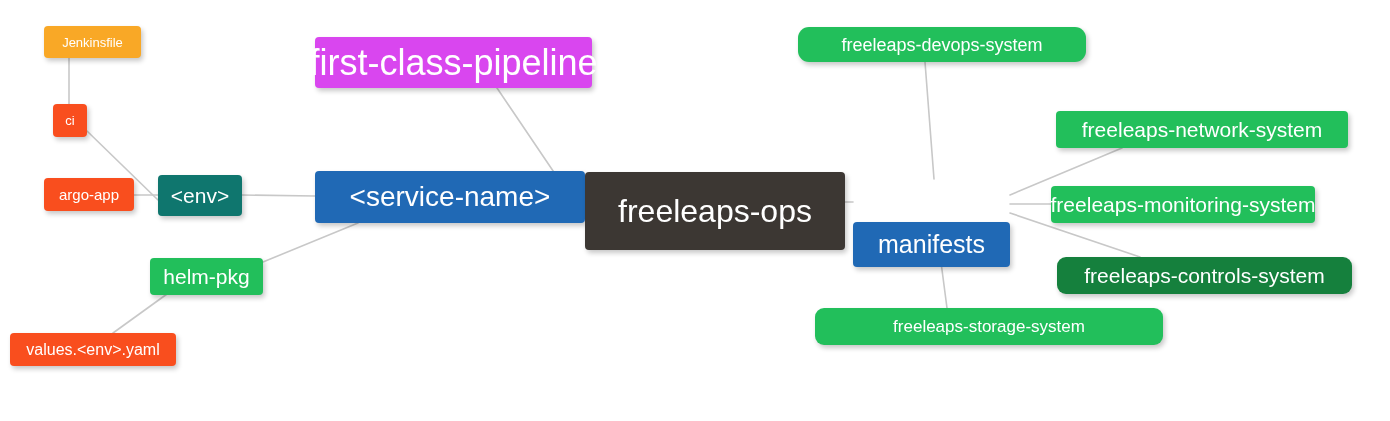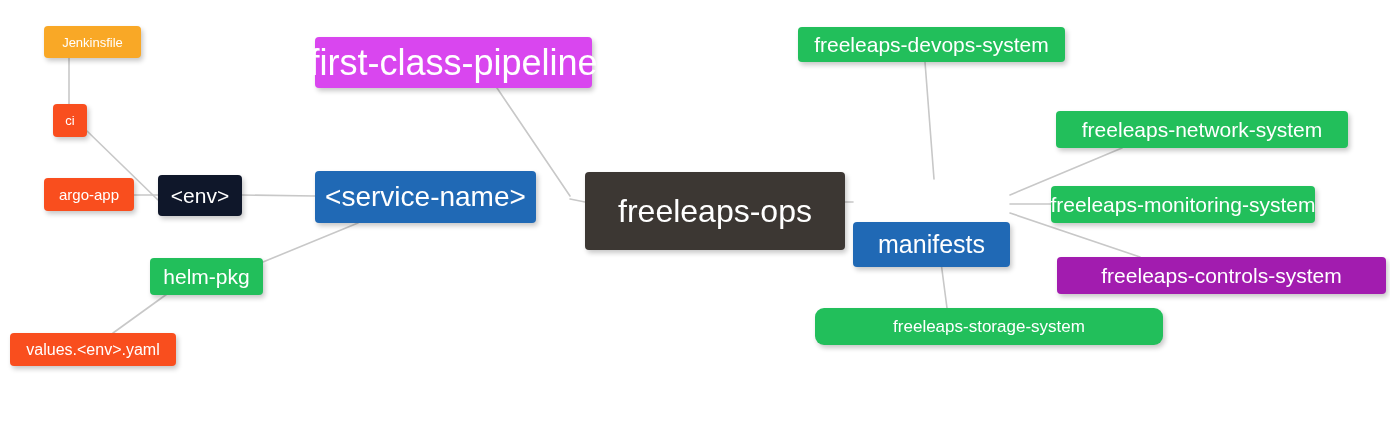--- a/index.html
+++ b/index.html
@@ -69,50 +69,50 @@
   <div id="nodes">
       <div class="node" style="left: 20px; top: 26px; width: 97px; height: 32px; background: rgb(249, 168, 38); font-size: 13px; margin-left: 24px;">
         <span class="node-label">Jenkinsfile</span>
       </div>
       <div class="node" style="left: 53px; top: 104px; width: 34px; height: 33px; background: rgb(249, 78, 30); font-size: 13px;">
         <span class="node-label">ci</span>
       </div>
       <div class="node" style="left: 44px; top: 178px; width: 90px; height: 33px; background: rgb(249, 78, 30); font-size: 15px;">
         <span class="node-label">argo-app</span>
       </div>
-      <div class="node" style="left: 158px; top: 175px; width: 84px; height: 41px; background: #0f172a; font-size: 21px;">
+      <div class="node" style="left: 158px; top: 175px; width: 84px; height: 41px; background: #0f766e; font-size: 21px;">
         <span class="node-label">&lt;env&gt;</span>
       </div>
-      <div class="node" style="left: 315px; top: 171px; width: 221px; height: 52px; background: rgb(32, 105, 181); font-size: 28px;">
+      <div class="node" style="left: 315px; top: 171px; width: 270px; height: 52px; background: rgb(32, 105, 181); font-size: 28px;">
         <span class="node-label">&lt;service-name&gt;</span>
       </div>
       <div class="node" style="left: 315px; top: 37px; width: 277px; height: 51px; background: #d946ef; font-size: 36px; text-align: right;">
         <span class="node-label">first-class-pipeline</span>
       </div>
       <div class="node" style="left: 150px; top: 258px; width: 113px; height: 37px; background: rgb(34, 191, 91); font-size: 21px; text-align: right;">
         <span class="node-label">helm-pkg</span>
       </div>
       <div class="node" style="left: 10px; top: 333px; width: 166px; height: 33px; background: rgb(249, 78, 30); font-size: 16px; text-align: right;">
         <span class="node-label">values.&lt;env&gt;.yaml</span>
       </div>
       <div class="node" style="left: 585px; top: 172px; width: 260px; height: 78px; background: rgb(60, 55, 51); font-size: 32px;">
         <span class="node-label">freeleaps-ops</span>
       </div>
       <div class="node" style="left: 853px; top: 179px; width: 157px; height: 45px; background: rgb(32, 105, 181); font-size: 25px; margin-top: 43px;">
         <span class="node-label">manifests</span>
       </div>
-      <div class="node" style="left: 798px; top: 27px; width: 267px; height: 35px; background: rgb(34, 191, 91); font-size: 21px;">
+      <div class="node" style="left: 798px; top: 27px; width: 288px; height: 35px; background: rgb(34, 191, 91); font-size: 18px; border-radius: 11px;">
         <span class="node-label">freeleaps-devops-system</span>
       </div>
       <div class="node" style="left: 1056px; top: 111px; width: 292px; height: 37px; background: rgb(34, 191, 91); font-size: 21px;">
         <span class="node-label">freeleaps-network-system</span>
       </div>
       <div class="node" style="left: 1051px; top: 186px; width: 264px; height: 37px; background: rgb(34, 191, 91); font-size: 21px;">
         <span class="node-label">freeleaps-monitoring-system</span>
       </div>
-      <div class="node" style="left: 1057px; top: 257px; width: 329px; height: 37px; background: #a21caf; font-size: 21px;">
+      <div class="node" style="left: 1057px; top: 257px; width: 295px; height: 37px; background: #15803d; font-size: 21px; border-radius: 9px;">
         <span class="node-label">freeleaps-controls-system</span>
       </div>
       <div class="node" style="left: 815px; top: 308px; width: 348px; height: 37px; background: rgb(34, 191, 91); font-size: 17px; border-radius: 9px;">
         <span class="node-label">freeleaps-storage-system</span>
       </div>
     </div>
 </div>
 
 </body></html>

